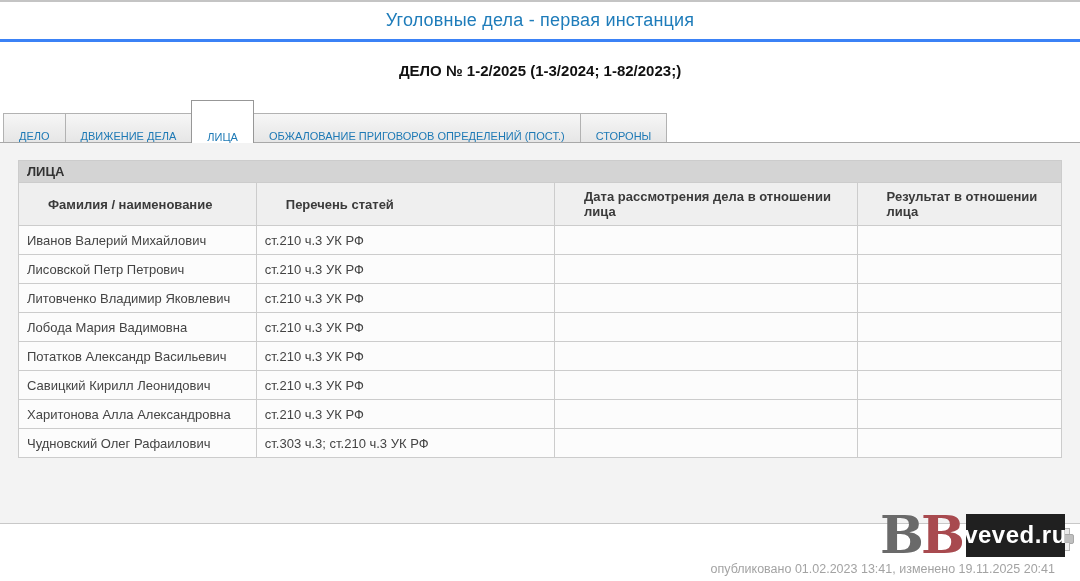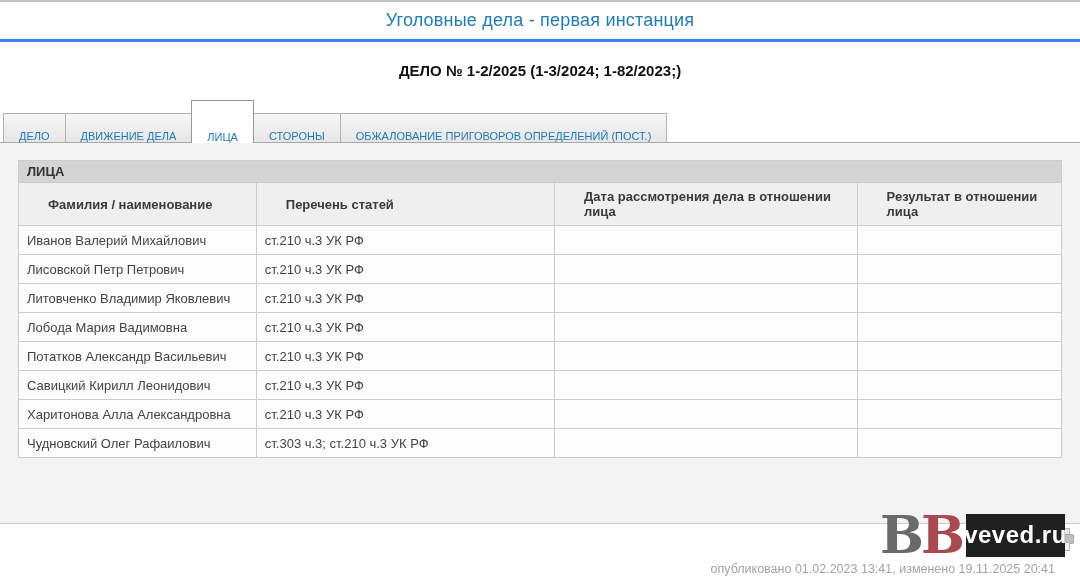--- a/index.html
+++ b/index.html
@@ -197,24 +197,24 @@
   <div class="tab">
     <span>ДЕЛО</span>
   </div>
   <div class="tab">
     <span>ДВИЖЕНИЕ ДЕЛА</span>
   </div>
   <div class="tab active">
     <span>ЛИЦА</span>
   </div>
   <div class="tab">
+    <span>ОБЖАЛОВАНИЕ ПРИГОВОРОВ ОПРЕДЕЛЕНИЙ (ПОСТ.)</span>
+  </div>
+  <div class="tab">
     <span>СТОРОНЫ</span>
-  </div>
-  <div class="tab">
-    <span>ОБЖАЛОВАНИЕ ПРИГОВОРОВ ОПРЕДЕЛЕНИЙ (ПОСТ.)</span>
   </div>
 </div>
 
 <div class="tab-panel">
   <table class="persons">
     <colgroup>
       <col style="width:22.8%">
         <col style="width:28.6%">
         <col style="width:29%">
         <col style="width:19.6%">

